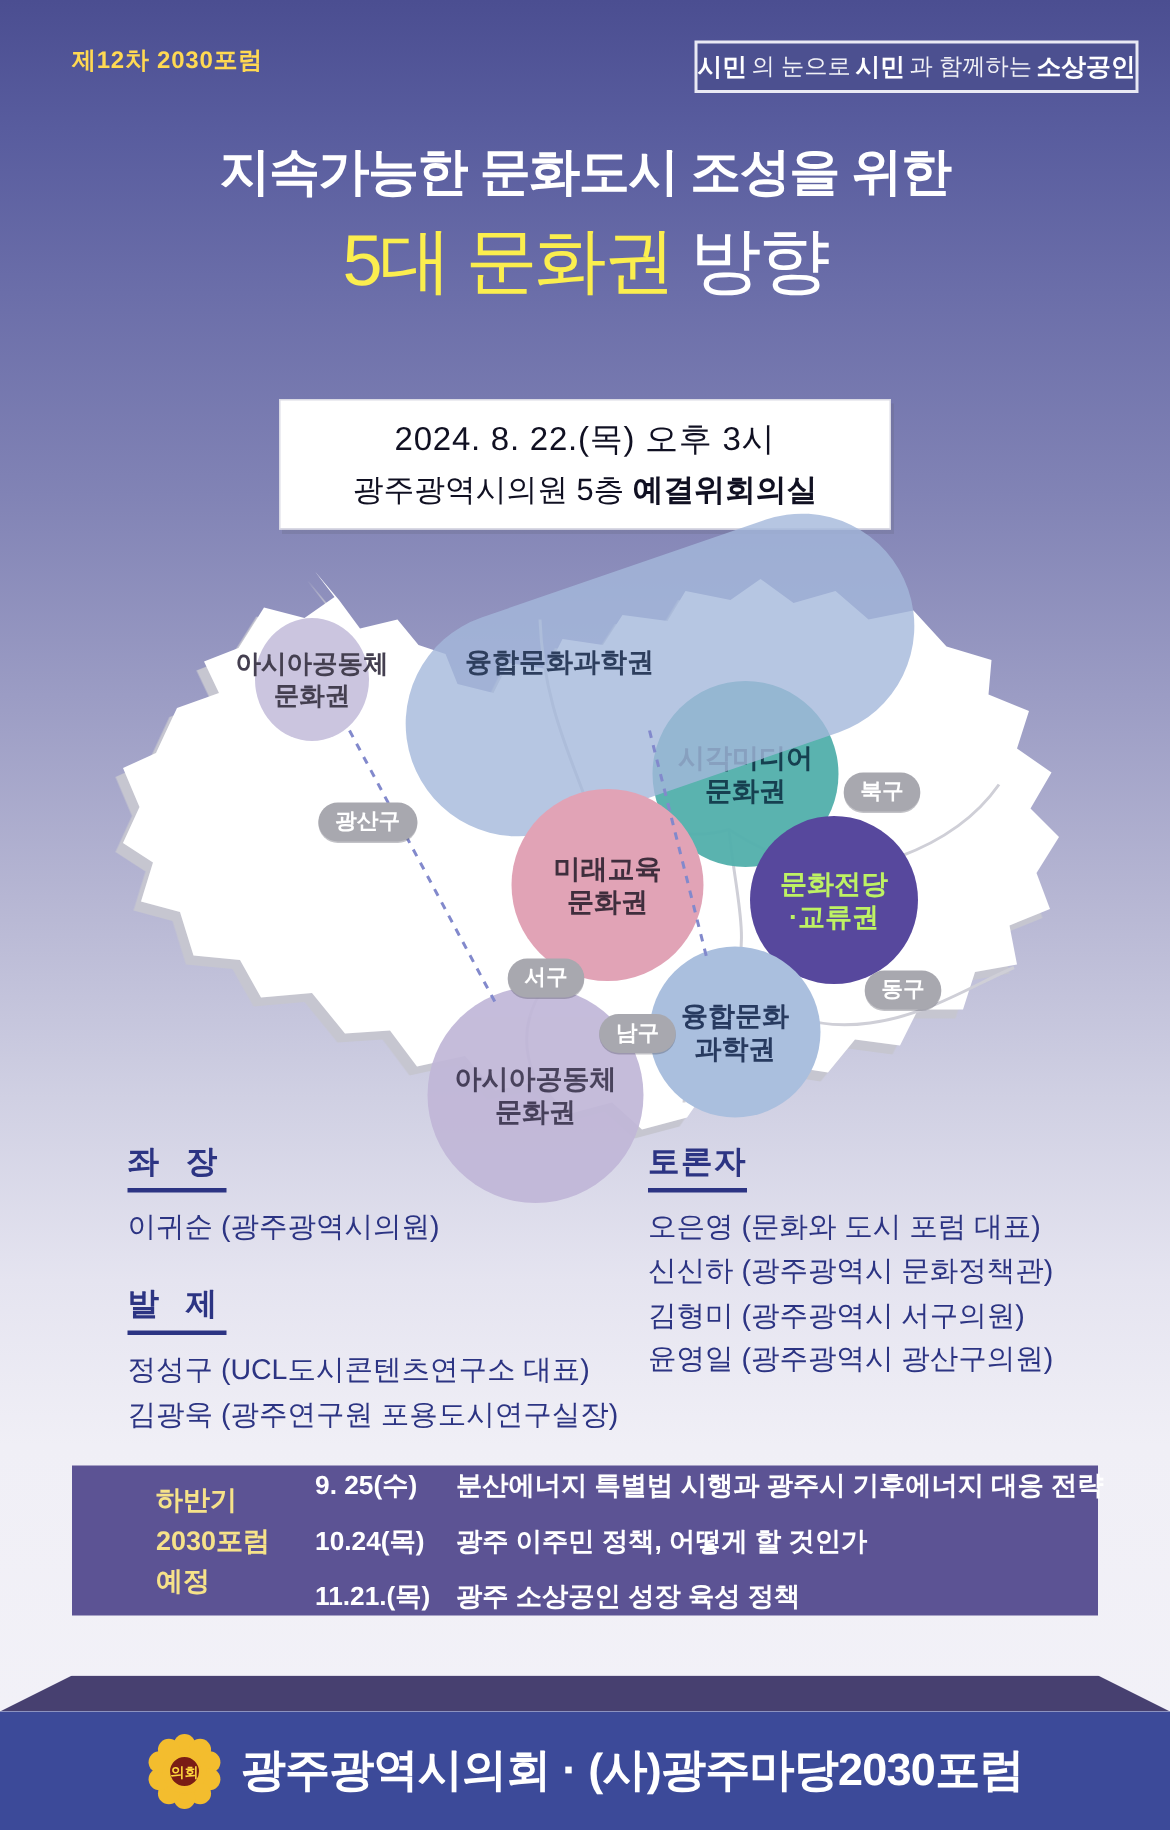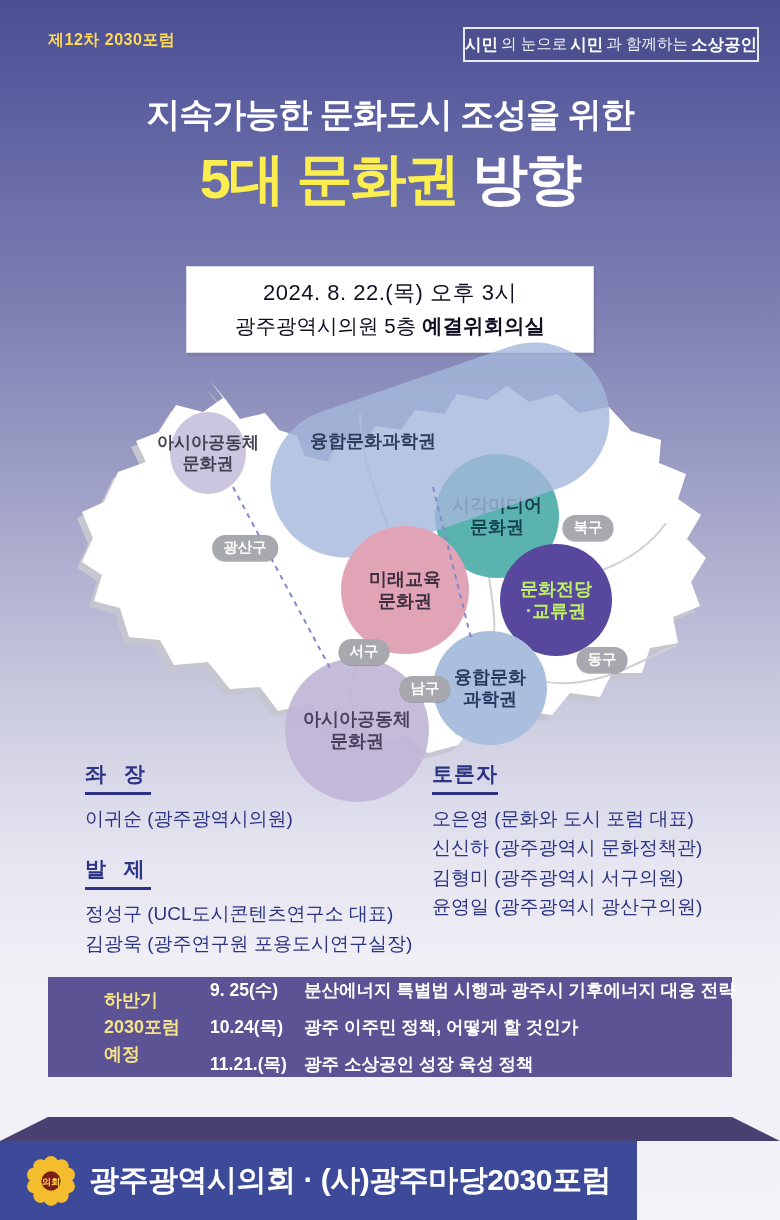--- a/index.html
+++ b/index.html
@@ -30,21 +30,21 @@
   .badge span.thin { font-weight:normal; opacity:.92; padding:0 3px; }
 
   
   .title1 {
     position:absolute; top:92px; left:0; width:100%;
     text-align:center; color:#ffffff; font-size:34px; font-weight:bold;
     letter-spacing:-1px;
   }
   .title2 {
     position:absolute; top:142px; left:0; width:100%;
-    text-align:center; font-size:56px; font-weight:bold; letter-spacing:-2px;
+    text-align:center; font-size:48px; font-weight:normal; letter-spacing:-2px;
   }
   .title2 .hl { color:#fbee4e; }
   .title2 .wh { color:#ffffff; }
 
   
   .infobox {
     position:absolute; left:186px; top:266px; width:408px;
     background:#ffffff; border:1px solid #d9d9e4;
     box-shadow:2px 3px 0 rgba(100,100,125,.25);
     padding:11px 6px 12px; text-align:center; color:#101022;
@@ -108,21 +108,21 @@
   .sched-row { display:flex; font-size:17.5px; font-weight:600; margin:13px 0; white-space:nowrap; }
   .sched-date { width:94px; }
 
   
   .stage {
     position:absolute; left:0; top:1117px; width:780px; height:24px;
     background:#474070;
     clip-path:polygon(48px 0, 732px 0, 780px 100%, 0 100%);
   }
   .footer {
-    position:absolute; left:0; top:1141px; width:637px; height:79px;
+    position:absolute; left:0; top:1141px; width:780px; height:79px;
     background:#3c4a99; display:flex; align-items:center; justify-content:center; gap:13px;
   }
   .footer .org { color:#ffffff; font-size:30px; font-weight:bold; letter-spacing:-0.5px; white-space:nowrap; }
 </style>
 </head>
 <body>
 
 <div class="poster" data-interactable="false">
 
   <div class="edition" data-interactable="false">제12차 2030포럼</div>

